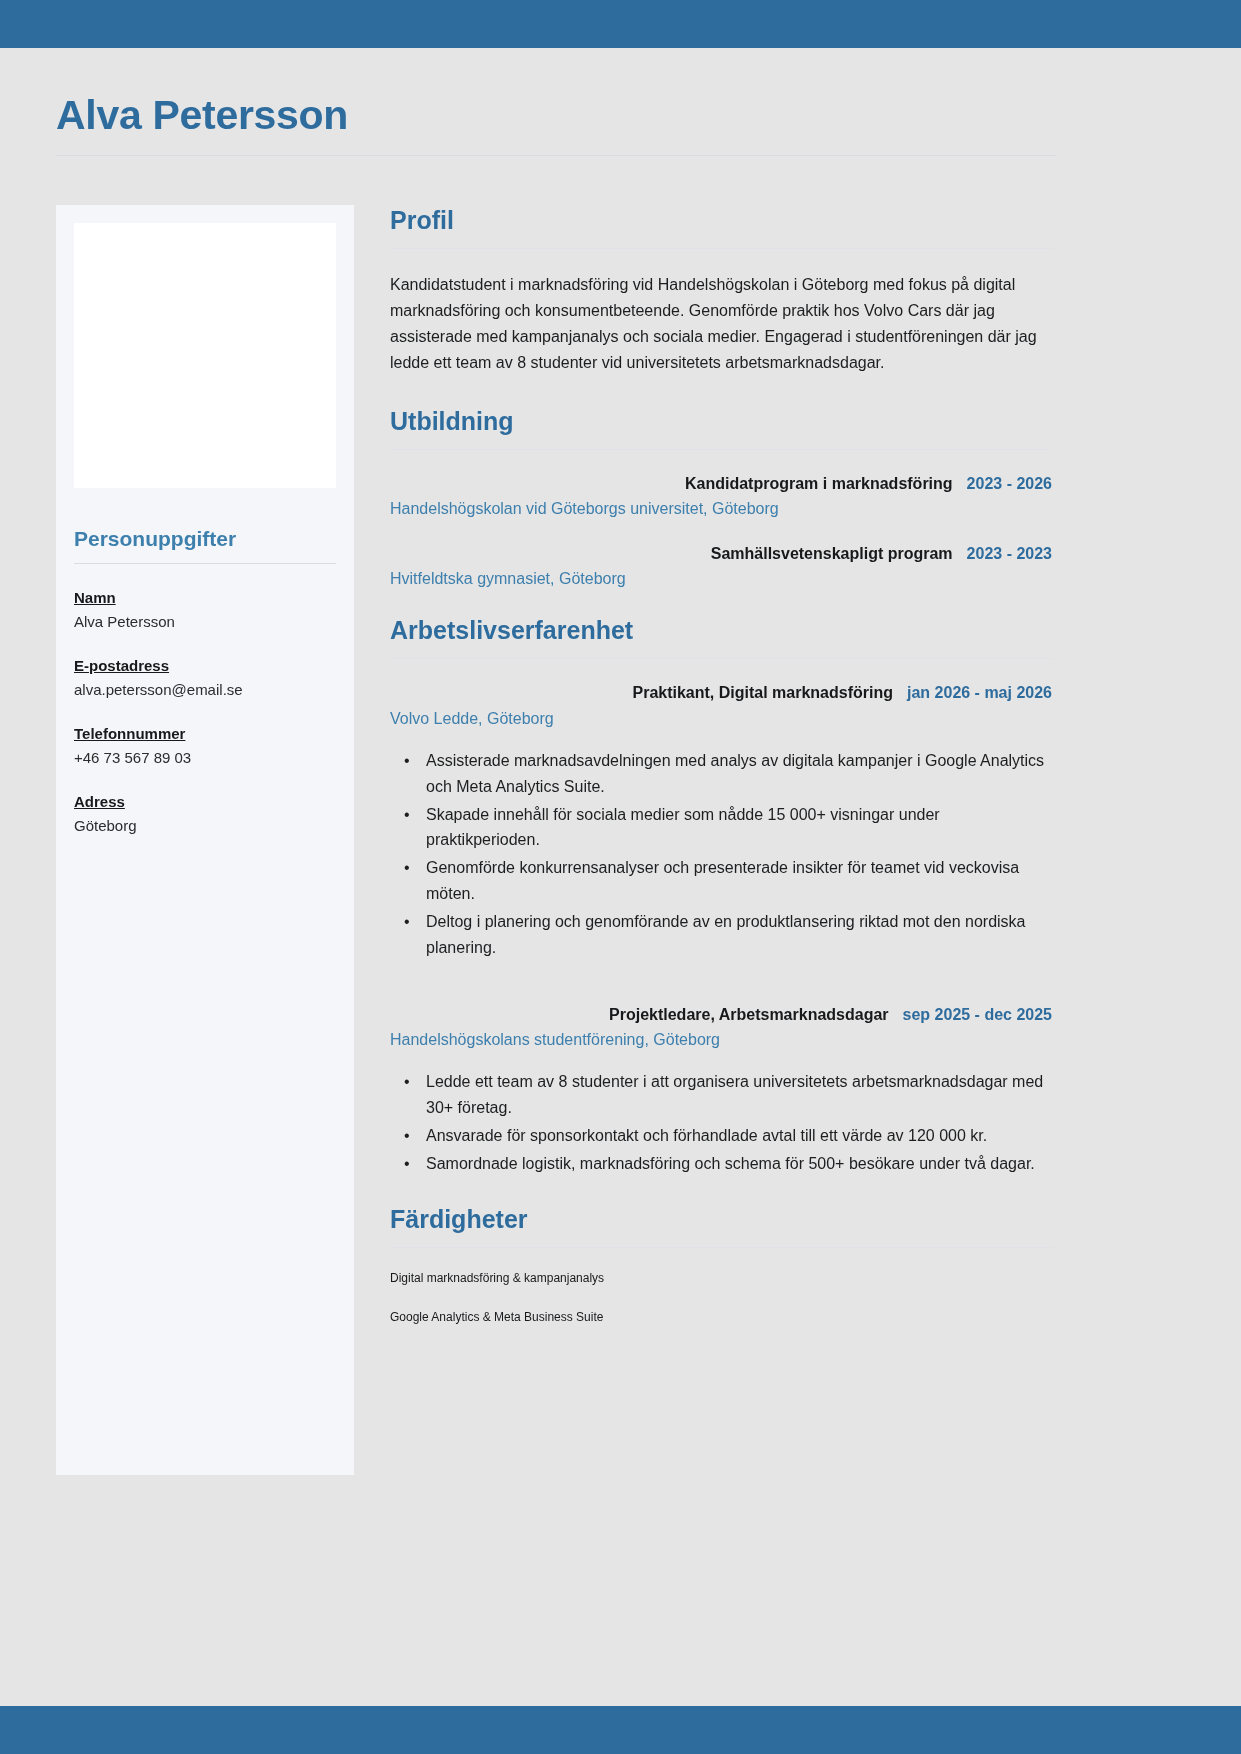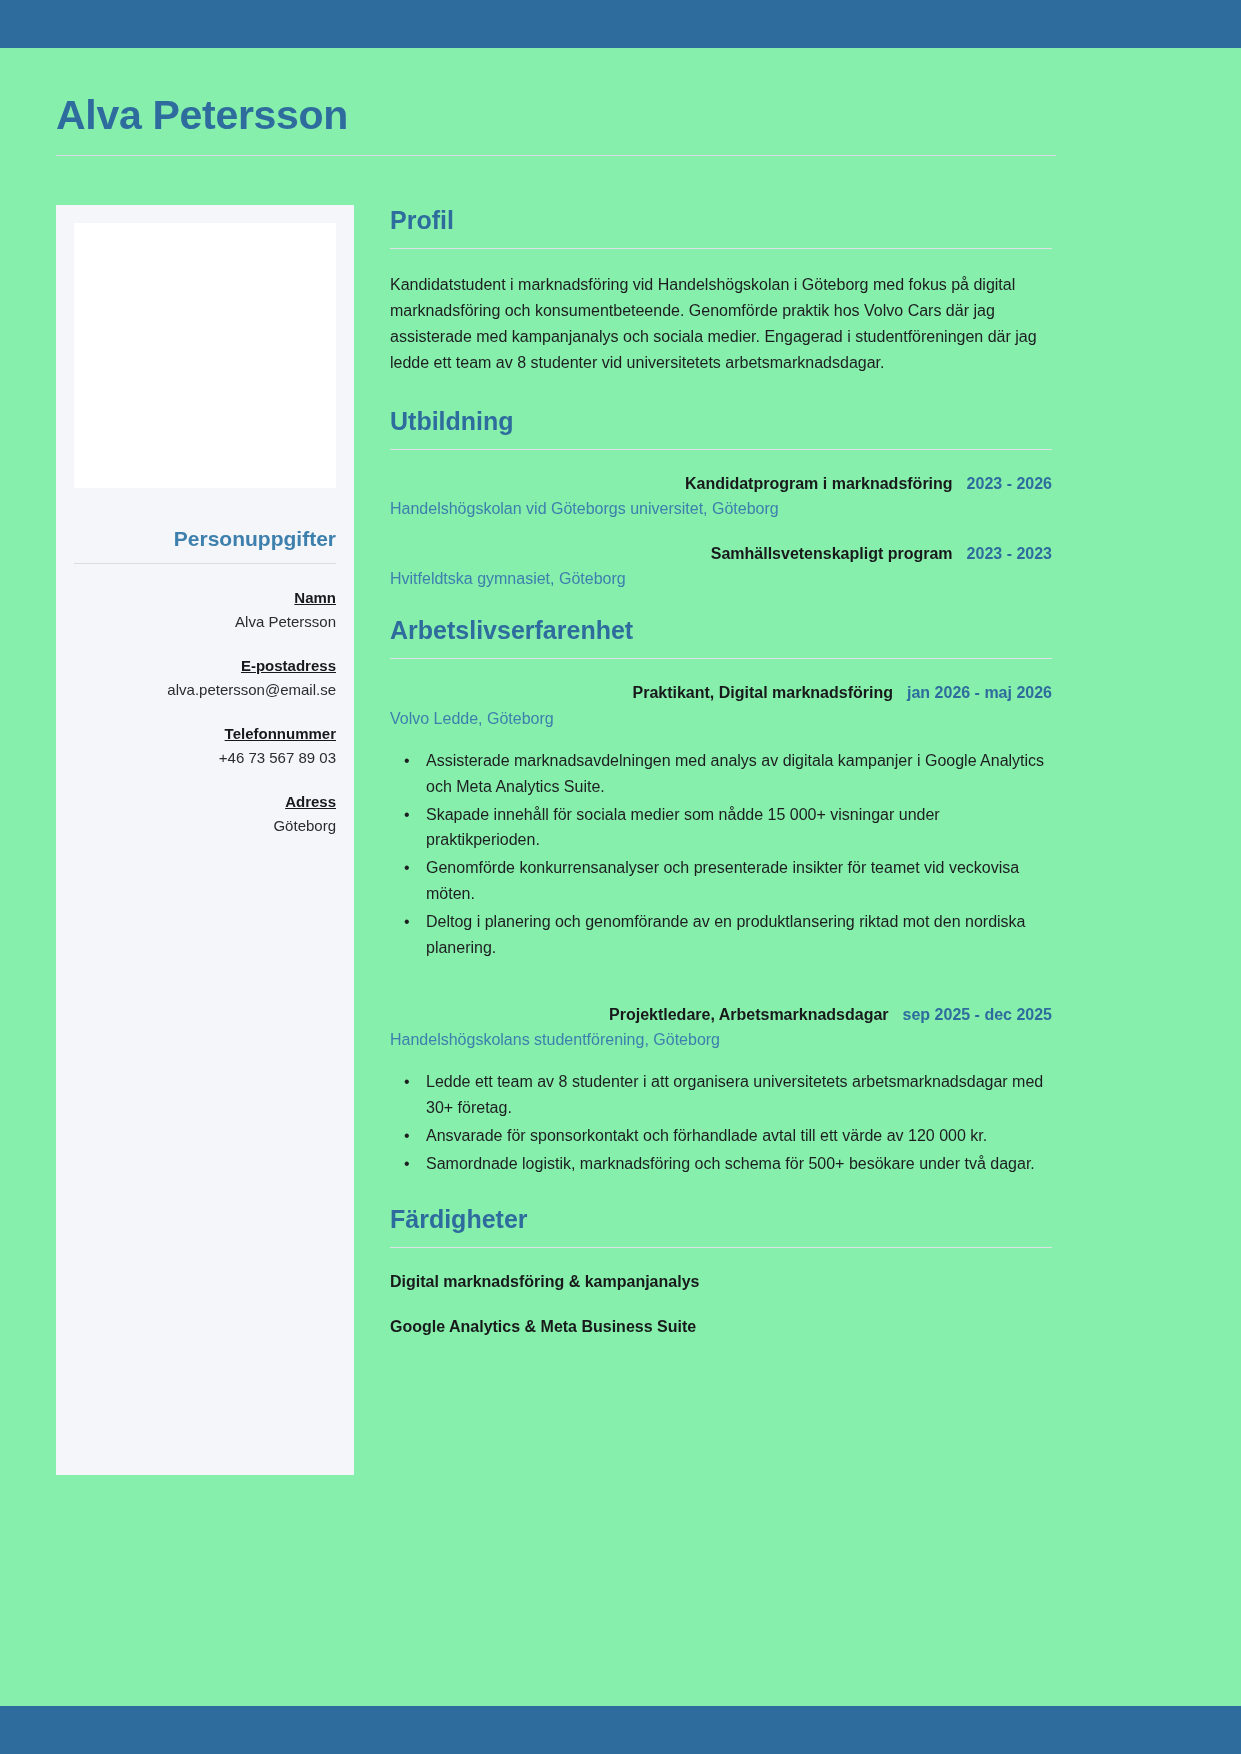--- a/index.html
+++ b/index.html
@@ -13,21 +13,21 @@
     font-family: "Liberation Sans", sans-serif;
     background: #ffffff;
     position: relative;
     overflow: hidden;
   }
 
   .page {
     position: relative;
     width: 1241px;
     height: 1754px;
-    background: #86efac;
+    background: #e5e5e5;
   }
 
   
   .bar-top {
     position: absolute;
     top: 0; left: 0;
     width: 1241px;
     height: 48px;
     background: #2e6c9e;
   }
@@ -68,21 +68,20 @@
 
   
   .sidebar {
     position: absolute;
     left: 56px;
     top: 0;
     width: 298px;
     min-height: 1270px;
     background: #f4f6f9;
     padding: 0;
-    text-align: right;
   }
   .photo-box {
     margin: 18px auto 0 auto;
     width: 262px;
     height: 265px;
     background: #ffffff;
   }
   .sidebar-inner {
     padding: 0 18px;
   }
@@ -193,22 +192,22 @@
     font-size: 16px;
     color: #1d1e20;
   }
 
   .gap-lg { height: 30px; }
   .gap-md { height: 25px; }
   .gap-sm { height: 18px; }
 
   .skill-item {
     margin-top: 22px;
-    font-size: 16px;
-    font-weight: bold;
+    font-size: 12px;
+    font-weight: normal;
     color: #18191b;
     line-height: 1.45;
   }
 </style>
 </head>
 <body>
 
 <div class="page">
 
   <div class="bar-top"></div>

